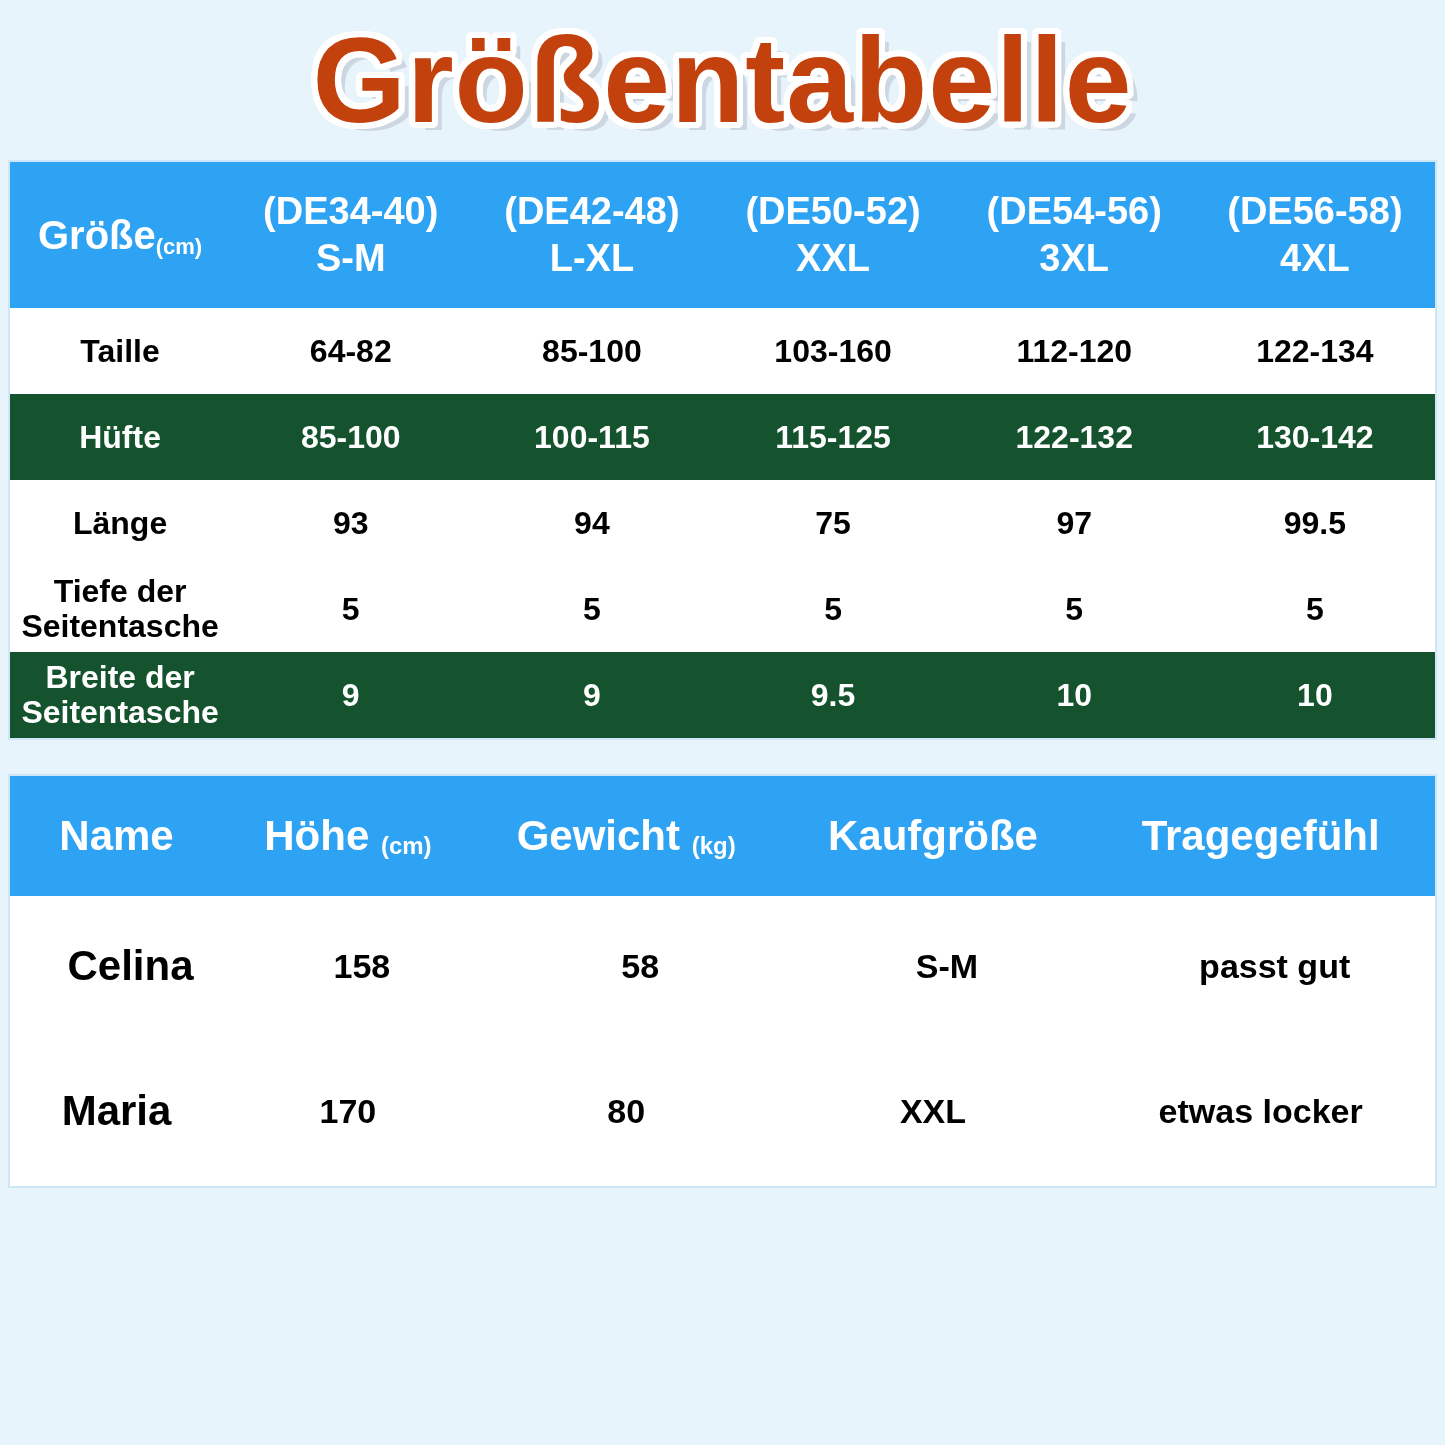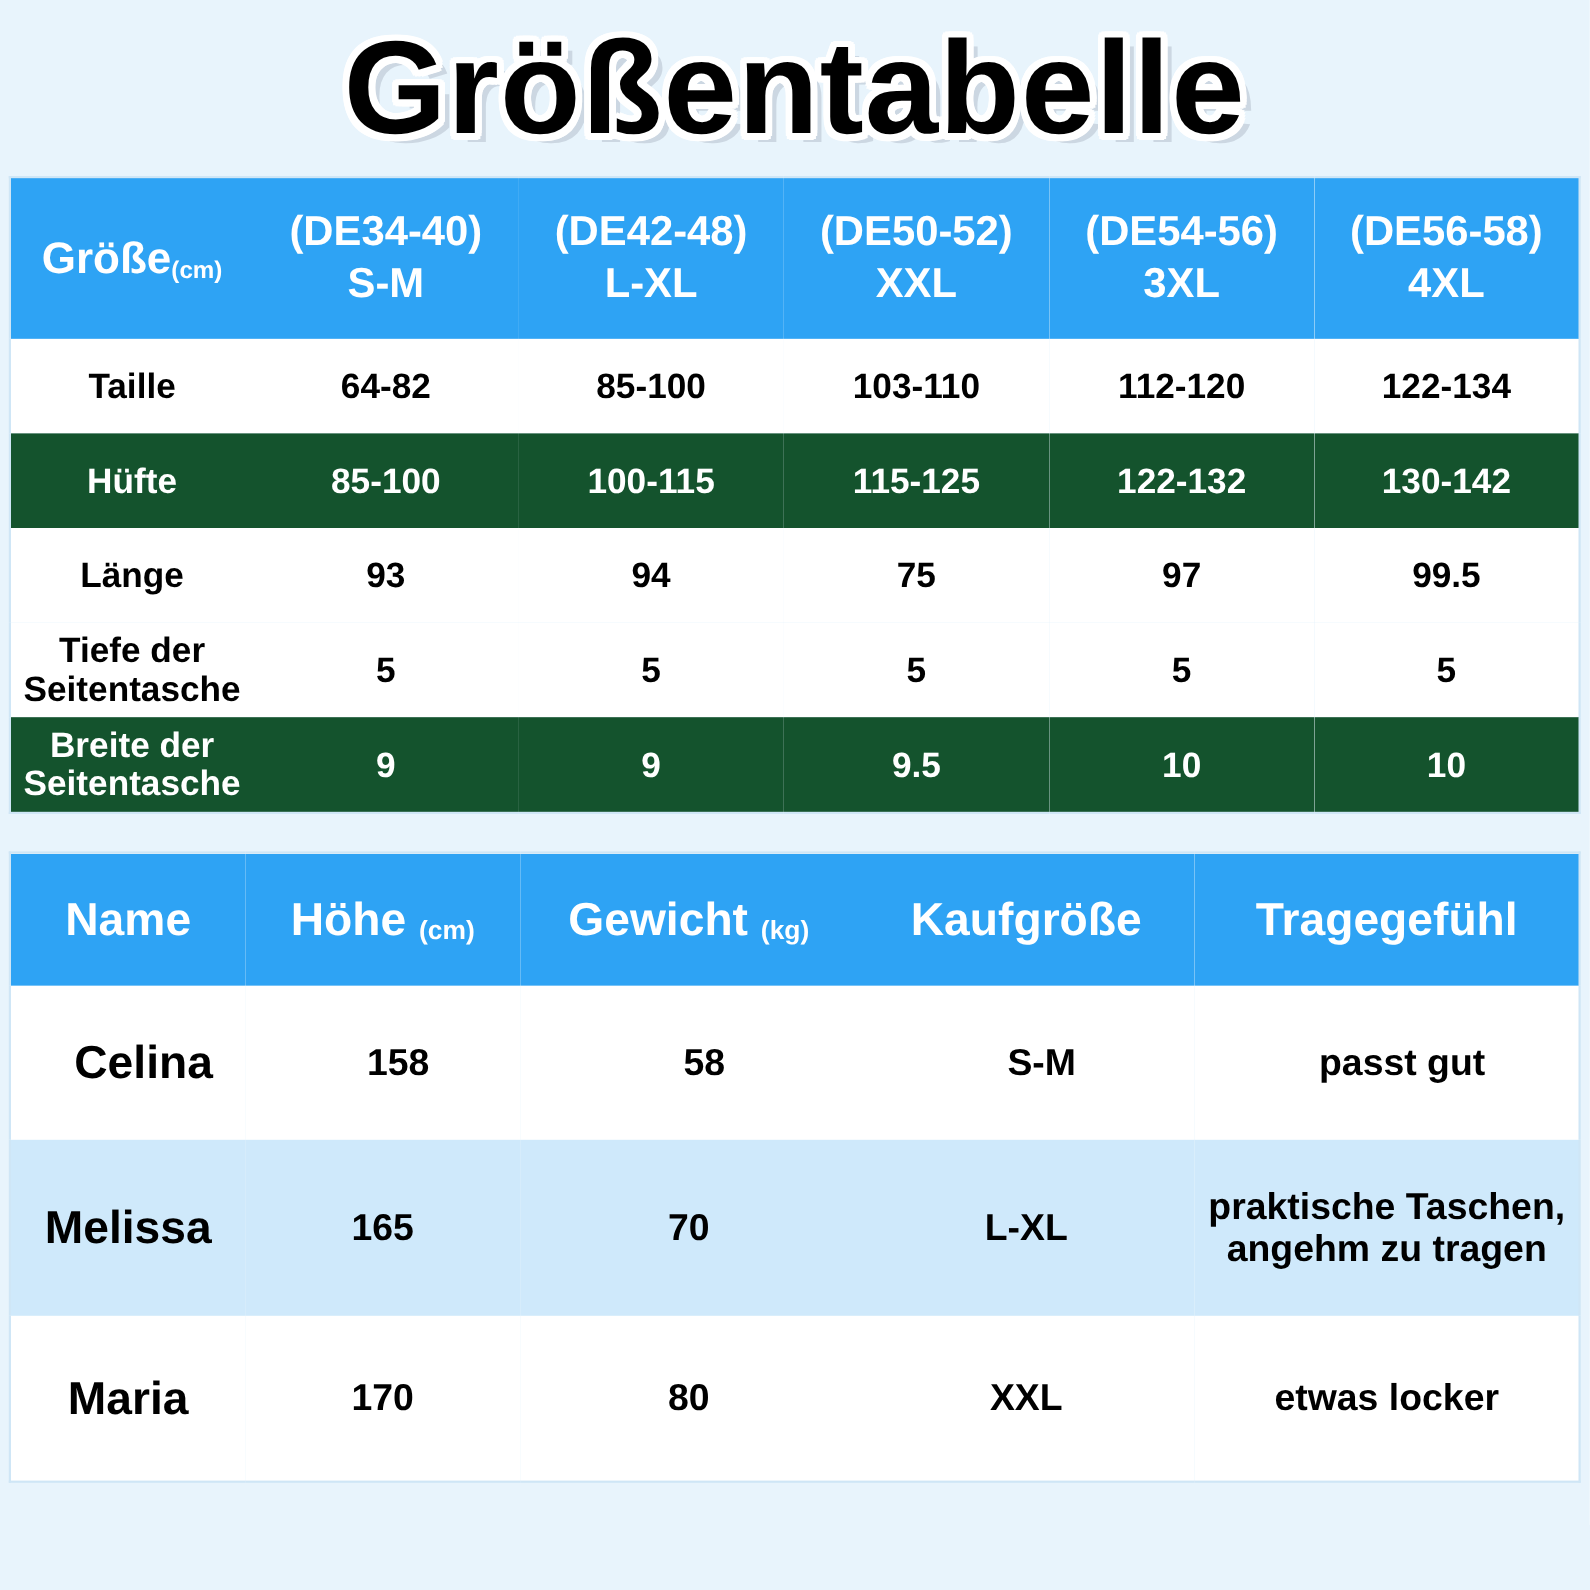--- a/index.html
+++ b/index.html
@@ -8,21 +8,21 @@
     background:#E8F4FC;
     font-family:"Liberation Sans", sans-serif;
     overflow:hidden;
     position:relative;
   }
   
   .title-wrap{height:160px;display:flex;align-items:center;justify-content:center;}
   .big-title{
     font-size:120px;
     font-weight:bold;
-    color:#000000;
+    color:#c2410c;
     letter-spacing:1px;
     margin:0;
     line-height:1;
     text-shadow:
       -5px -5px 0 #fff, 0 -6px 0 #fff, 5px -5px 0 #fff,
       -6px 0 0 #fff, 6px 0 0 #fff,
       -5px 5px 0 #fff, 0 6px 0 #fff, 5px 5px 0 #fff,
       -3px -6px 0 #fff, 3px -6px 0 #fff,
       -6px -3px 0 #fff, 6px -3px 0 #fff,
       -6px 3px 0 #fff, 6px 3px 0 #fff,
@@ -113,21 +113,21 @@
           <span class="line">(DE56-58)</span>
           <span class="line">4XL</span>
         </th>
       </tr>
     </thead>
     <tbody>
       <tr class="row-white">
         <td>Taille</td>
         <td>64-82</td>
         <td>85-100</td>
-        <td>103-110</td>
+        <td>103-160</td>
         <td>112-120</td>
         <td>122-134</td>
       </tr>
       <tr class="row-blue">
         <td>Hüfte</td>
         <td>85-100</td>
         <td>100-115</td>
         <td>115-125</td>
         <td>122-132</td>
         <td>130-142</td>
@@ -191,30 +191,20 @@
     <tbody>
       <tr class="row-white r1">
         <td class="name-cell">Celina</td>
         <td>158</td>
         <td>58</td>
         <td>S-M</td>
         <td>
           <span class="line">passt gut</span>
         </td>
       </tr>
-      <tr class="row-alt r2">
-        <td class="name-cell">Melissa</td>
-        <td>165</td>
-        <td>70</td>
-        <td>L-XL</td>
-        <td>
-          <span class="line">praktische Taschen,</span>
-          <span class="line">angehm zu tragen</span>
-        </td>
-      </tr>
       <tr class="row-white r3">
         <td class="name-cell">Maria</td>
         <td>170</td>
         <td>80</td>
         <td>XXL</td>
         <td>
           <span class="line">etwas locker</span>
         </td>
       </tr>
     </tbody>

